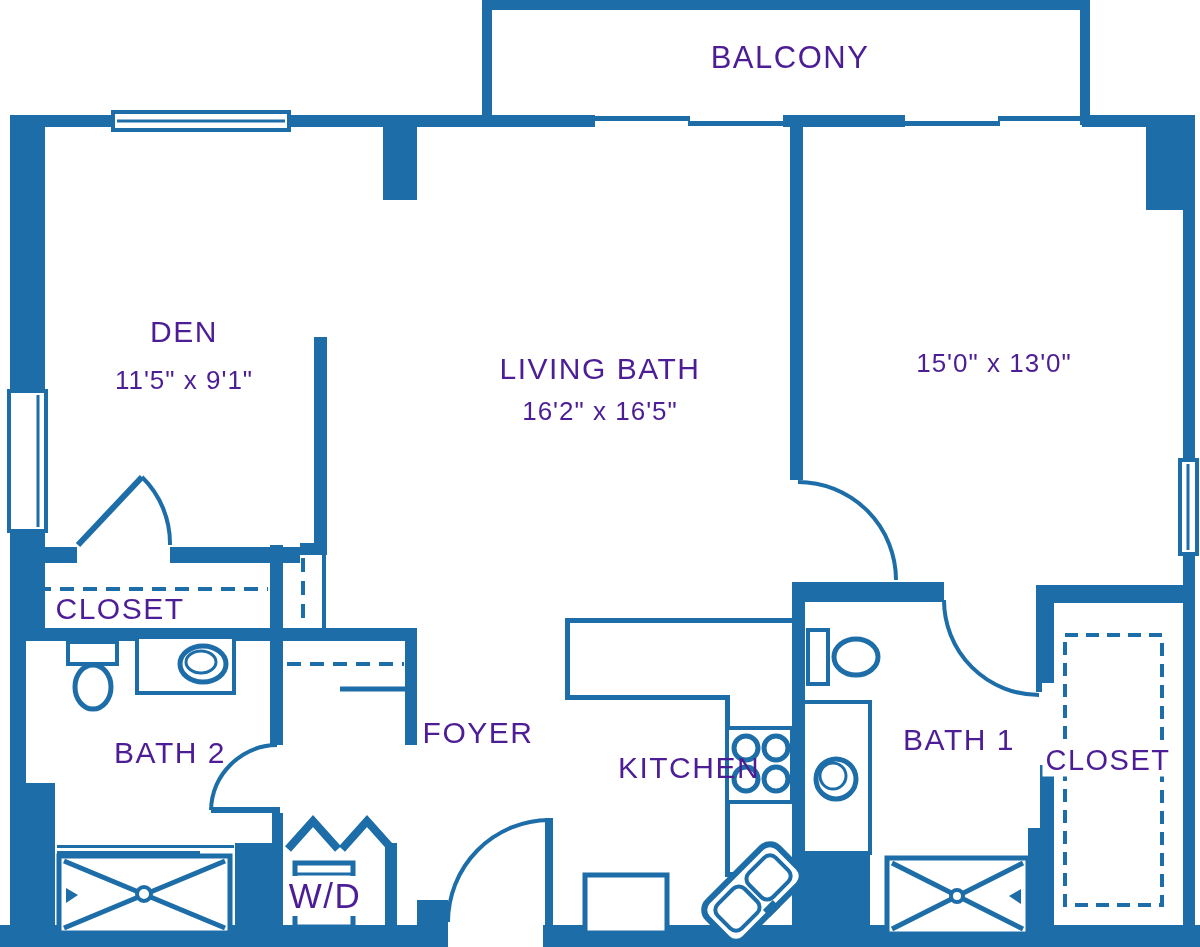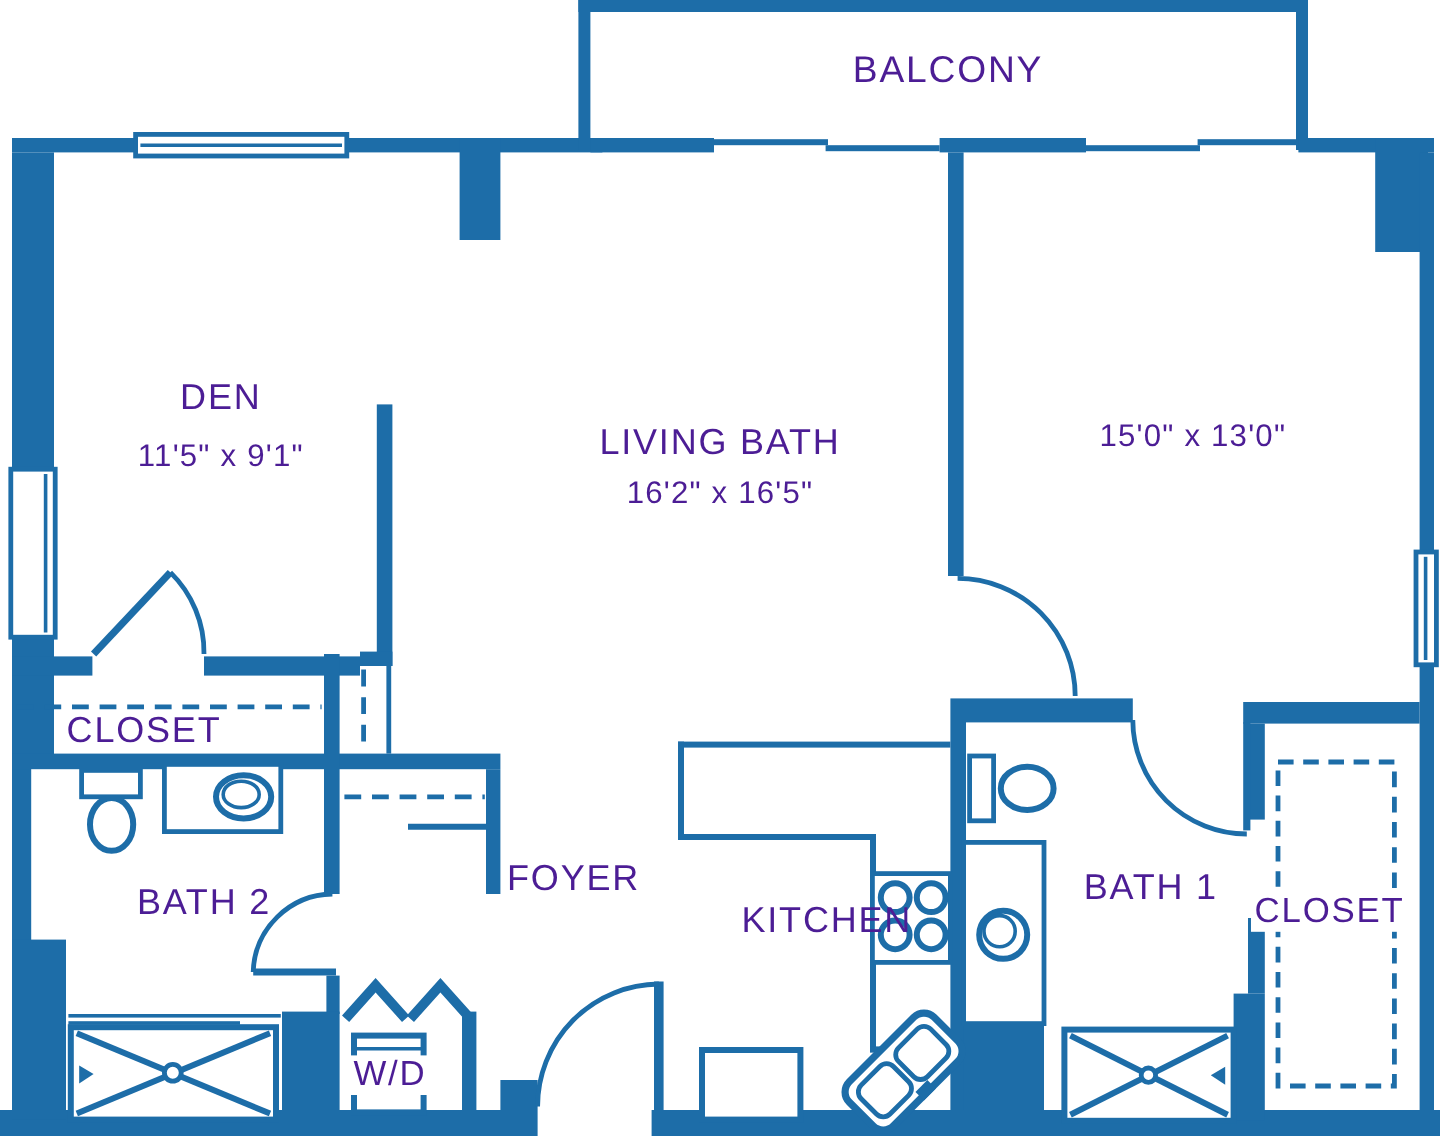--- a/index.html
+++ b/index.html
@@ -209,15 +209,15 @@
   <div class="lbl dims" style="left:600px;top:411px;">16'2" x 16'5"</div>
 
   <div class="lbl dims" style="left:994px;top:363px;">15'0" x 13'0"</div>
 
   <div class="lbl" style="left:120px;top:609px;">CLOSET</div>
   <div class="lbl" style="left:170px;top:753px;">BATH 2</div>
   <div class="lbl" style="left:478px;top:733px;">FOYER</div>
   <div class="lbl" style="left:649px;top:768px;margin-left:40px;">KITCHEN</div>
   <div class="lbl" style="left:959px;top:740px;">BATH 1</div>
   <div class="lbl onwhite" style="left:1108px;top:760px;font-size:29px;">CLOSET</div>
-  <div class="lbl onwhite" style="left:325px;top:896px;font-size:29px;">W/D</div>
+  <div class="lbl onwhite" style="left:325px;top:896px;font-size:35px;">W/D</div>
 
 </div>
 
 </body></html>

